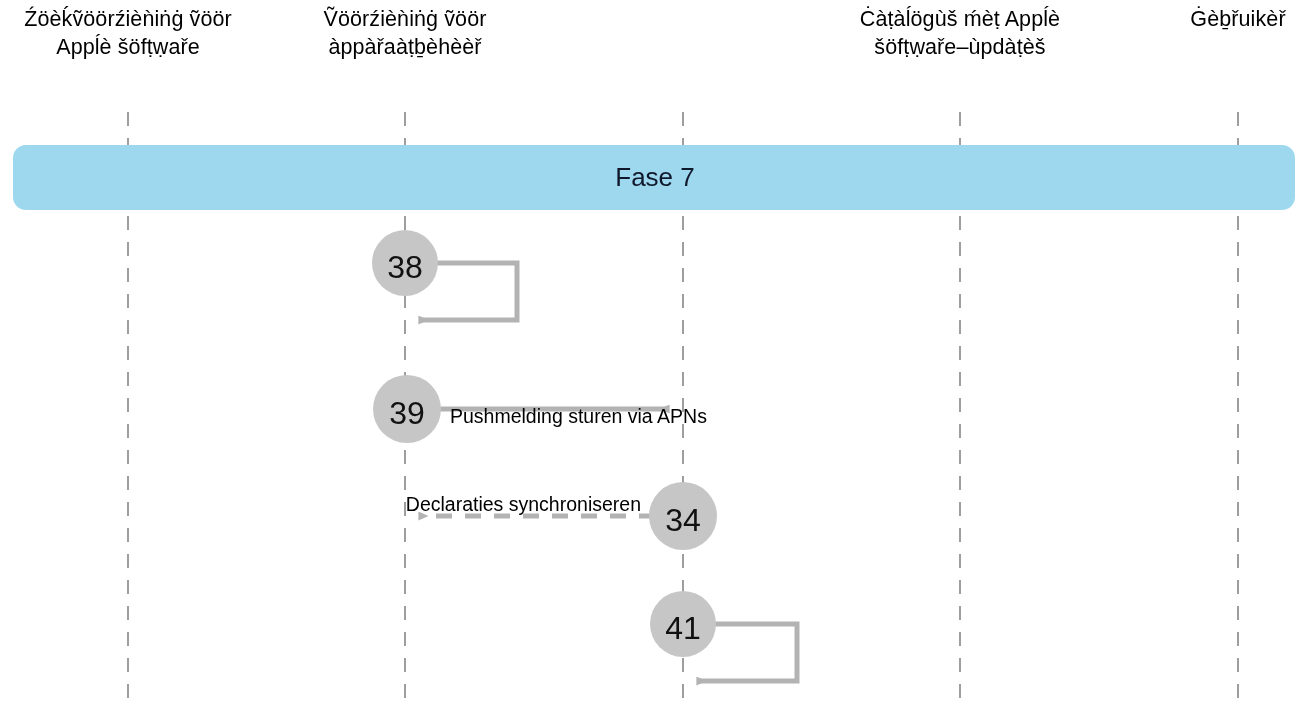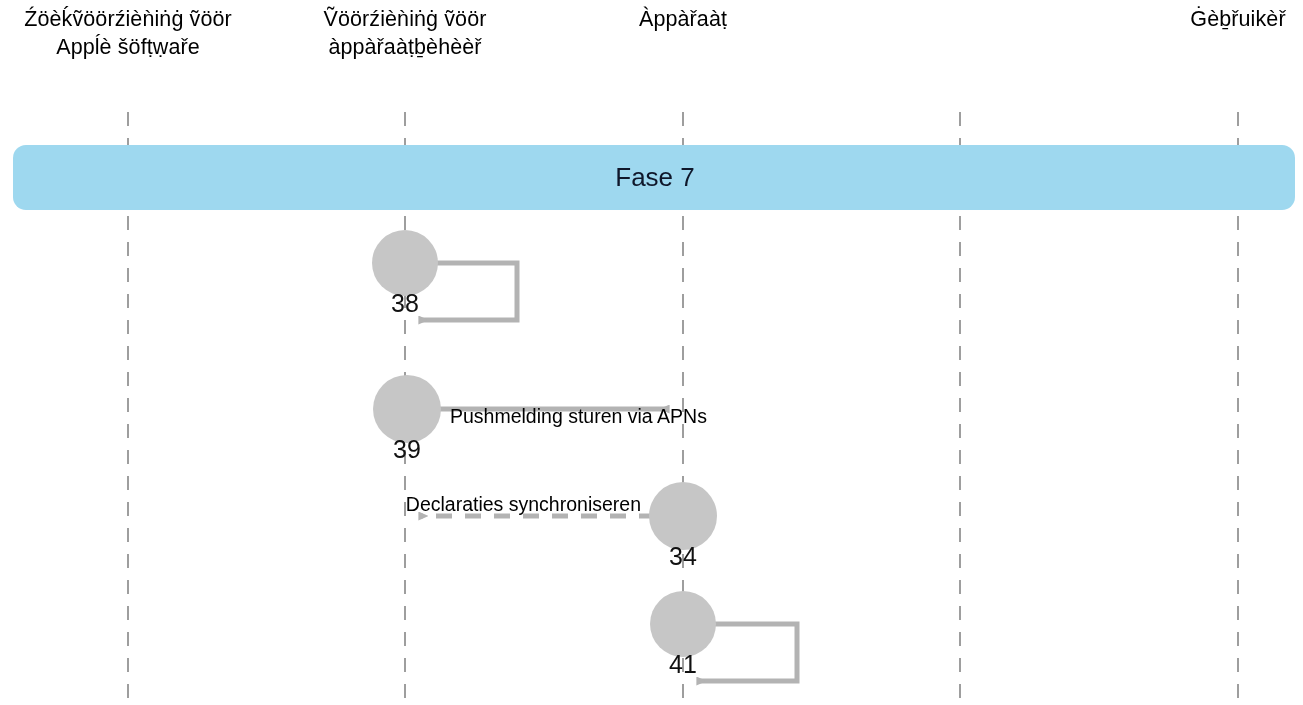--- a/index.html
+++ b/index.html
@@ -49,25 +49,24 @@
   .phase-label {
     position: absolute;
     text-align: center;
     font-size: 26px;
     color: #0f172a;
     line-height: 1;
   }
   .step-number {
     position: absolute;
     text-align: center;
-    font-size: 25px;
+    font-size: 32px;
     color: #111111;
     line-height: 1;
     font-weight: 400;
-    margin-top: 40px;
   }
   .message-label {
     position: absolute;
     font-size: 19.5px;
     color: #000000;
     line-height: 1;
     white-space: nowrap;
   }
   .message-label.align-left { text-align: left; }
   .message-label.align-right { text-align: right; }
@@ -110,21 +109,21 @@
         <g>
           <path d="M 710 624 L 797 624 L 797 681 L 697 681" fill="none" stroke="#b3b3b3" stroke-width="5" stroke-linejoin="miter" marker-end="url(#arrowhead)"></path>
           <circle cx="683" cy="624" r="33" fill="#c6c6c6"></circle>
         </g>
       </g>
   </svg>
 
   <div class="layer-text" id="text-layer">
       <div class="participant-header" style="left: 3px; top: 6px; width: 250px;">Źöèḱṽöörźièǹiṅġ ṽöör Appĺè šöfṭẉaře</div>
       <div class="participant-header" style="left: 280px; top: 6px; width: 250px;">Ṽöörźièǹiṅġ ṽöör àppàřaàṭḇèhèèř</div>
-      <div class="participant-header" style="left: 558px; top: 6px; width: 250px;">Àppàřaàṭ</div>
+      <div class="participant-header" style="left: 835px; top: 6px; width: 250px;">Ċàṭàĺögùš ḿèṭ Appĺè šöfṭẉaře–ùpdàṭèš</div>
       <div class="participant-header" style="left: 1113px; top: 6px; width: 250px;">Ġèḇřuikèř</div>
       <div class="phase-label" style="left: 455px; top: 163.5px; width: 400px;">Fase 7</div>
       <div class="step-number" style="left: 345px; top: 251px; width: 120px;">38</div>
       <div class="step-number" style="left: 347px; top: 397px; width: 120px;">39</div>
       <div class="message-label align-left" style="left: 450px; top: 388px; margin-top: 19px;">Pushmelding sturen via APNs</div>
       <div class="step-number" style="left: 623px; top: 504px; width: 120px;">34</div>
       <div class="message-label align-right" style="right: 662px; top: 495px;">Declaraties synchroniseren</div>
       <div class="step-number" style="left: 623px; top: 612px; width: 120px;">41</div>
     </div>
 

